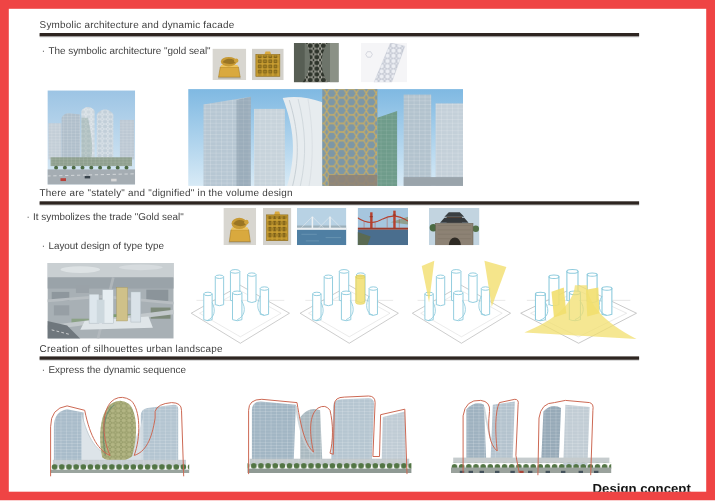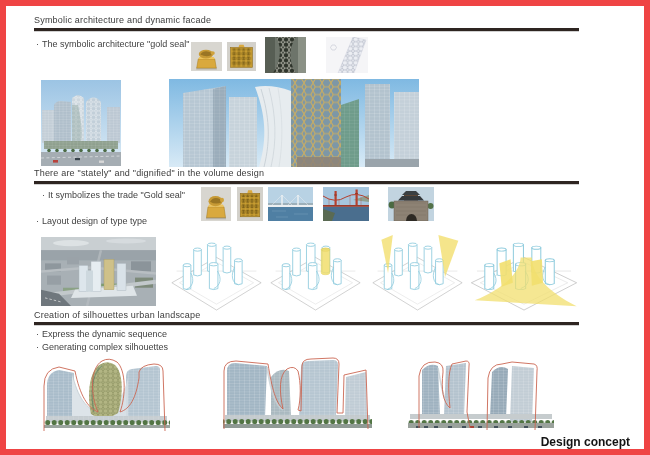--- a/index.html
+++ b/index.html
@@ -1,16 +1,16 @@
 <!DOCTYPE html>
 <html><head>
 <meta charset="utf-8">
 <style>
   html,body{margin:0;padding:0;background:#ffffff;font-family:"Liberation Sans",sans-serif;}
-  .page{position:relative;width:650px;height:455px;background:#ffffff;border:6px solid #ef4444;box-sizing:border-box;overflow:hidden;}
+  .page{position:relative;width:650px;height:455px;background:#ffffff;border:8px solid #ef4444;box-sizing:border-box;overflow:hidden;}
   .head{position:absolute;font-size:9px;color:#3c3c3c;letter-spacing:.2px;white-space:nowrap;}
   .rule{position:absolute;height:3px;background:#2e2521;box-shadow:0 1px 0 rgba(0,0,0,0.18);}
   .bullet{position:absolute;font-size:9px;color:#424242;white-space:nowrap;}
   .bullet .bm{margin-right:3px;}
   .img{position:absolute;overflow:hidden;}
   .img svg{width:100%;height:100%;display:block;}
   .footer{position:absolute;font-size:12px;font-weight:700;color:#141414;white-space:nowrap;}
 </style>
 </head>
 <body>
@@ -164,21 +164,21 @@
       <rect x="225" y="13" width="25" height="75" fill="#c4d0d9"></rect>
         <rect x="225" y="13" width="25" height="75" fill="url(#gridF)"></rect>
       <rect x="128" y="78" width="44" height="10" fill="#8e8276" opacity="0.85"></rect>
       <rect x="196" y="80" width="54" height="8" fill="#9aa4ab"></rect>
     </svg>
   </div>
 
   <div class="head" style="left:28px;top:162px">There are "stately" and "dignified" in the volume design</div>
   <div class="rule" style="left:28px;top:175px;width:545px"></div>
 
-  <div class="bullet" style="left:36px;top:184px"><span class="bm">·</span><span>It symbolizes the trade "Gold seal"</span></div>
+  <div class="bullet" style="left:16px;top:184px"><span class="bm">·</span><span>It symbolizes the trade "Gold seal"</span></div>
   <div class="bullet" style="left:30px;top:210px"><span class="bm">·</span><span>Layout design of type type</span></div>
 
   <div class="img" style="left:195px;top:181px;width:30px;height:34px">
     <svg viewBox="0 0 30 30" preserveAspectRatio="none">
       <rect width="30" height="30" fill="#d8d6d0"></rect>
         <rect x="5" y="26.5" width="20" height="2" fill="#b7b4aa"></rect>
       <path d="M5.5 27 L24.5 27 L23 17.5 L7 17.5 Z" fill="#d9a93e" stroke="#a67c20" stroke-width="0.5"></path>
       <path d="M7 17.5 L23 17.5 L22 15.5 L8 15.5 Z" fill="#eec45c"></path>
       <ellipse cx="14.5" cy="12.5" rx="7" ry="4.5" fill="#c79a35"></ellipse>
       <path d="M9 13 Q12 8.5 17 10 Q21 11 20.5 13.5 Q15 16 9 13 Z" fill="#9a7524"></path>
@@ -360,21 +360,20 @@
       <path d="M47 24 C46 42 28 58 6 68 L97 74 C70 58 58 42 57 24 Z" fill="#f2df6e" opacity="0.75"></path>
       <polygon points="28,30 38,26 40,50 30,54" fill="#f2df6e" opacity="0.9"></polygon>
       <polygon points="56,28 66,26 67,50 57,53" fill="#f2df6e" opacity="0.9"></polygon>
     </svg>
   </div>
 
   <div class="head" style="left:28px;top:304px">Creation of silhouettes urban landscape</div>
   <div class="rule" style="left:28px;top:316px;width:545px"></div>
 
   <div class="bullet" style="left:30px;top:323px"><span class="bm">·</span><span>Express the dynamic sequence</span></div>
-  <div class="bullet" style="left:30px;top:336px"><span class="bm">·</span><span>Generating complex silhouettes</span></div>
 
   <div class="img" style="left:32px;top:350px;width:136px;height:78px">
     <svg viewBox="0 0 136 78" preserveAspectRatio="none">
       <defs>
         <pattern id="gridR1" width="5" height="2.8" patternUnits="userSpaceOnUse">
             <path d="M0 0 H5 M0 0 V2.8" stroke="rgba(255,255,255,0.55)" stroke-width="0.45" fill="none"></path>
           </pattern>
         <pattern id="hexR1" width="5" height="4.4" patternUnits="userSpaceOnUse">
             <path d="M1.25 0 L3.75 0 L5 2.2 L3.75 4.4 L1.25 4.4 L0 2.2 Z" fill="none" stroke="rgba(80,90,40,0.5)" stroke-width="0.5"></path>
           </pattern>

